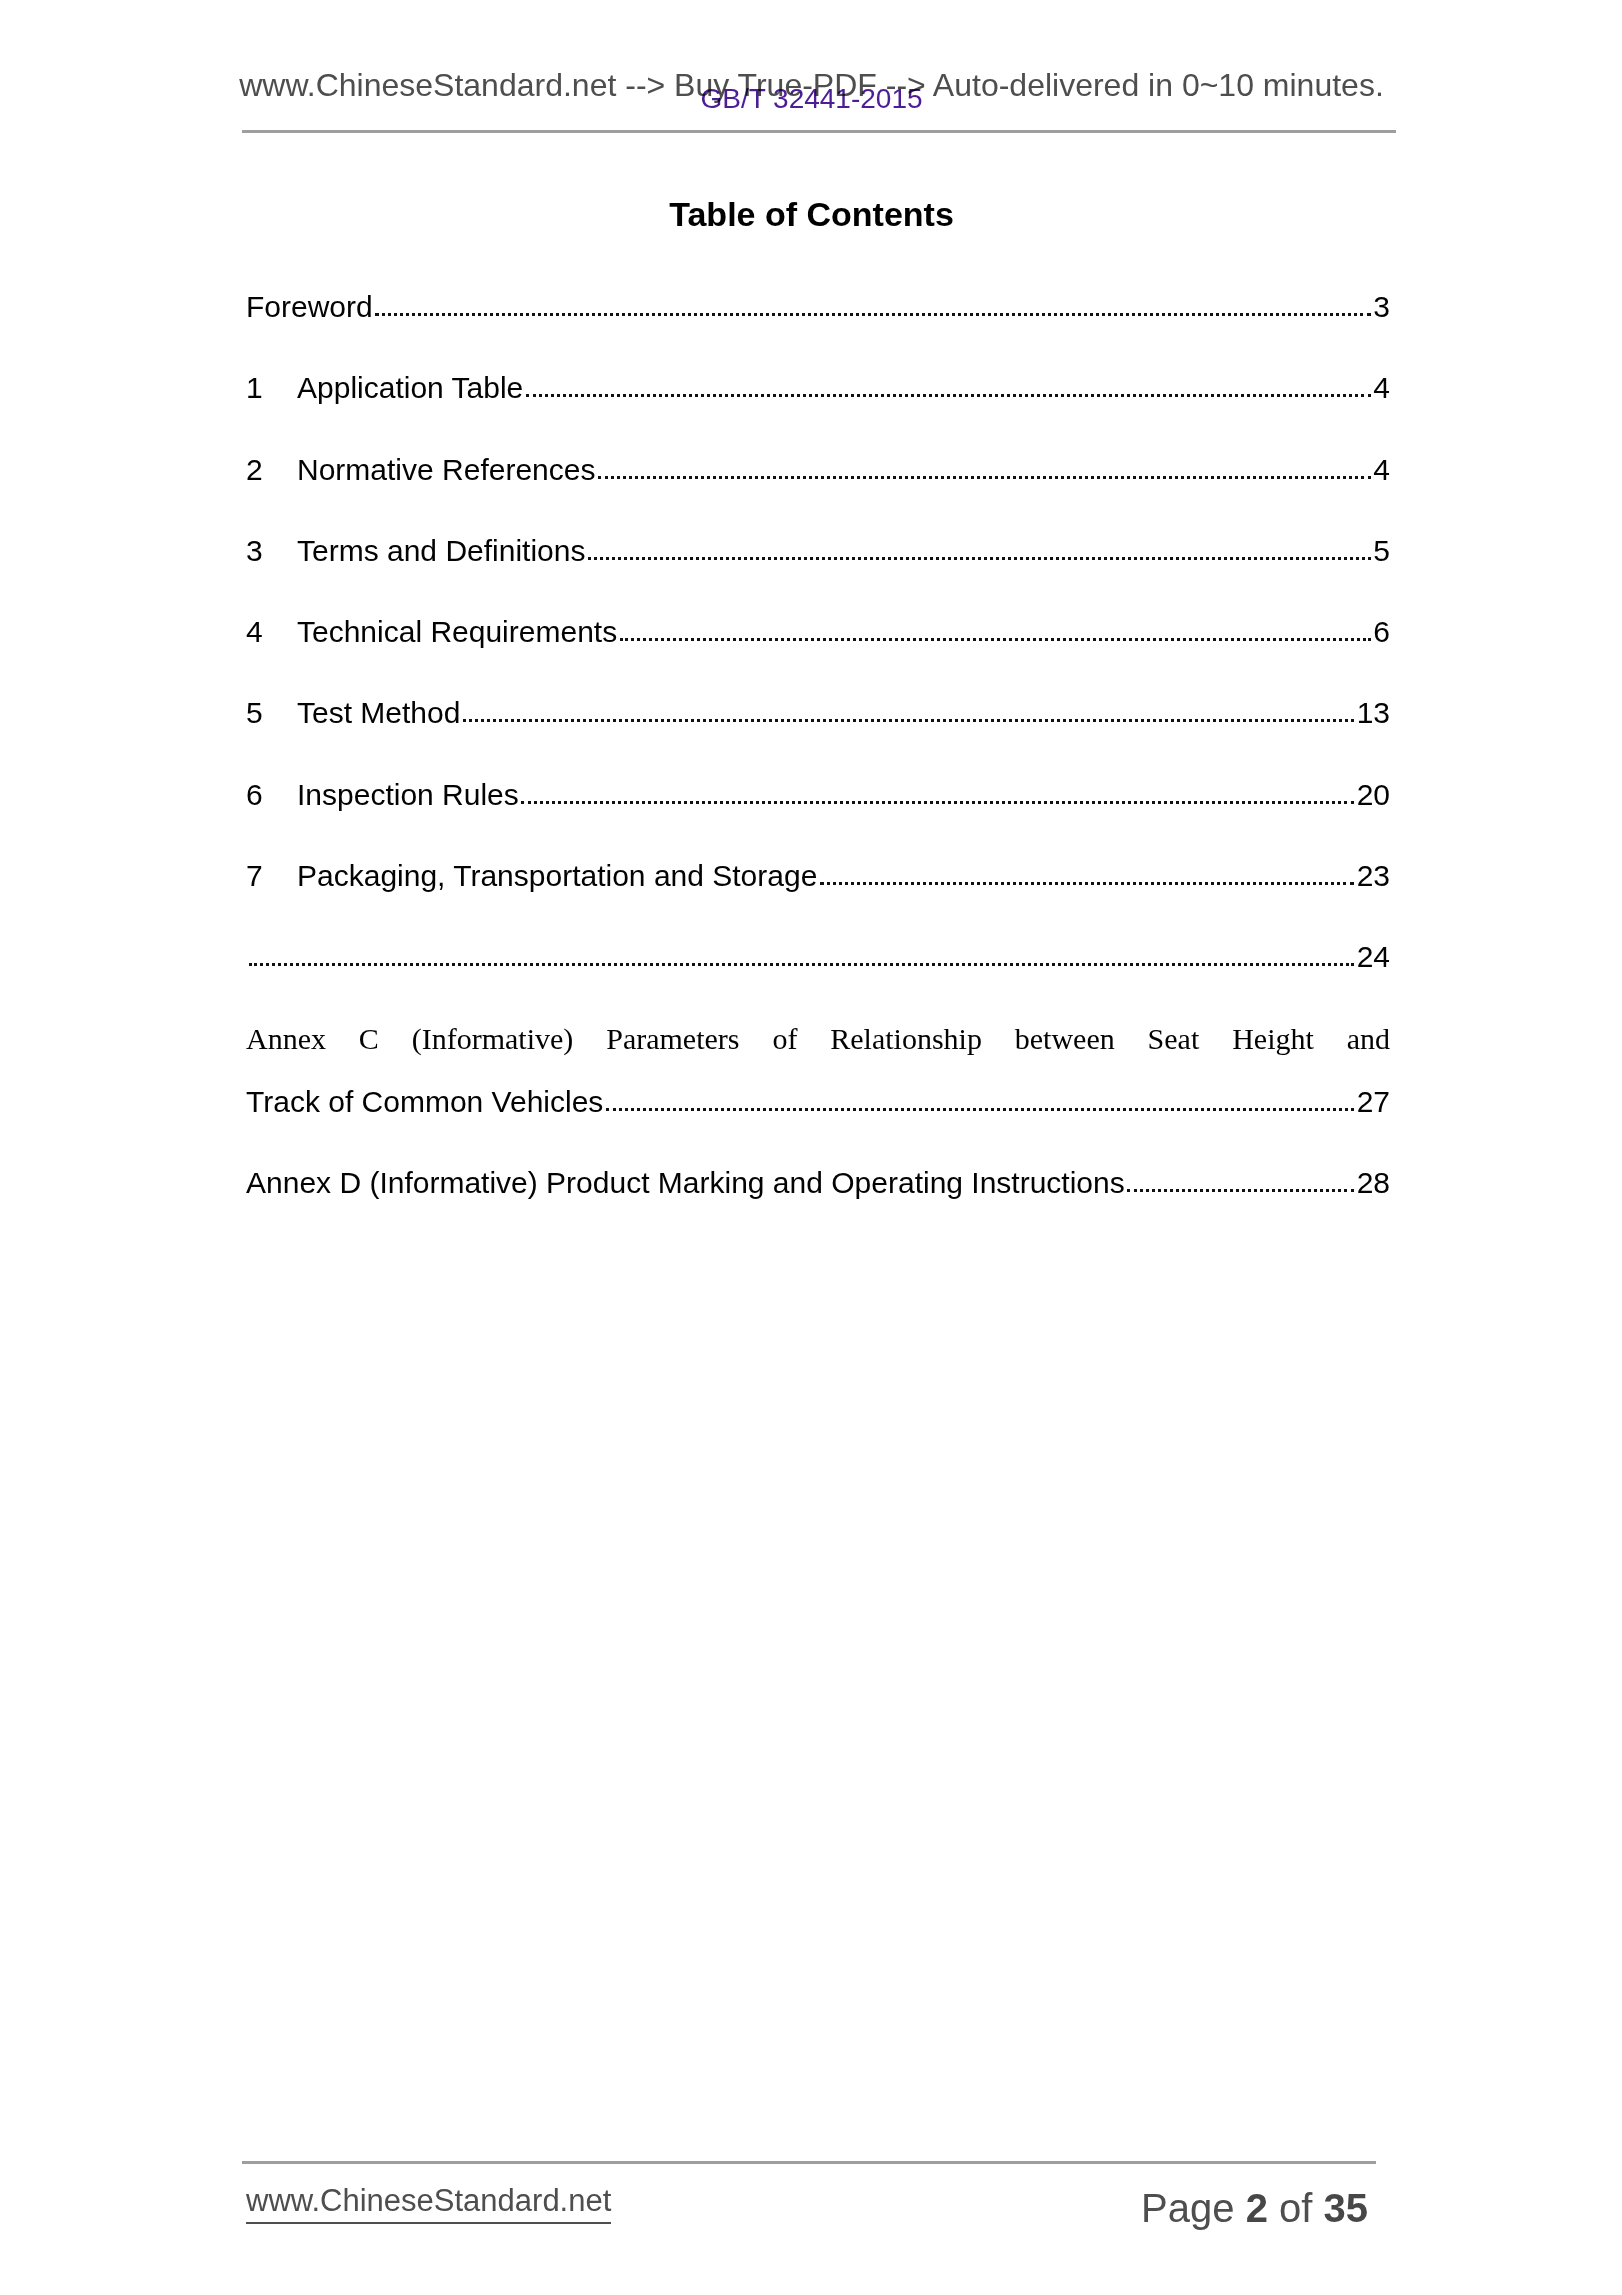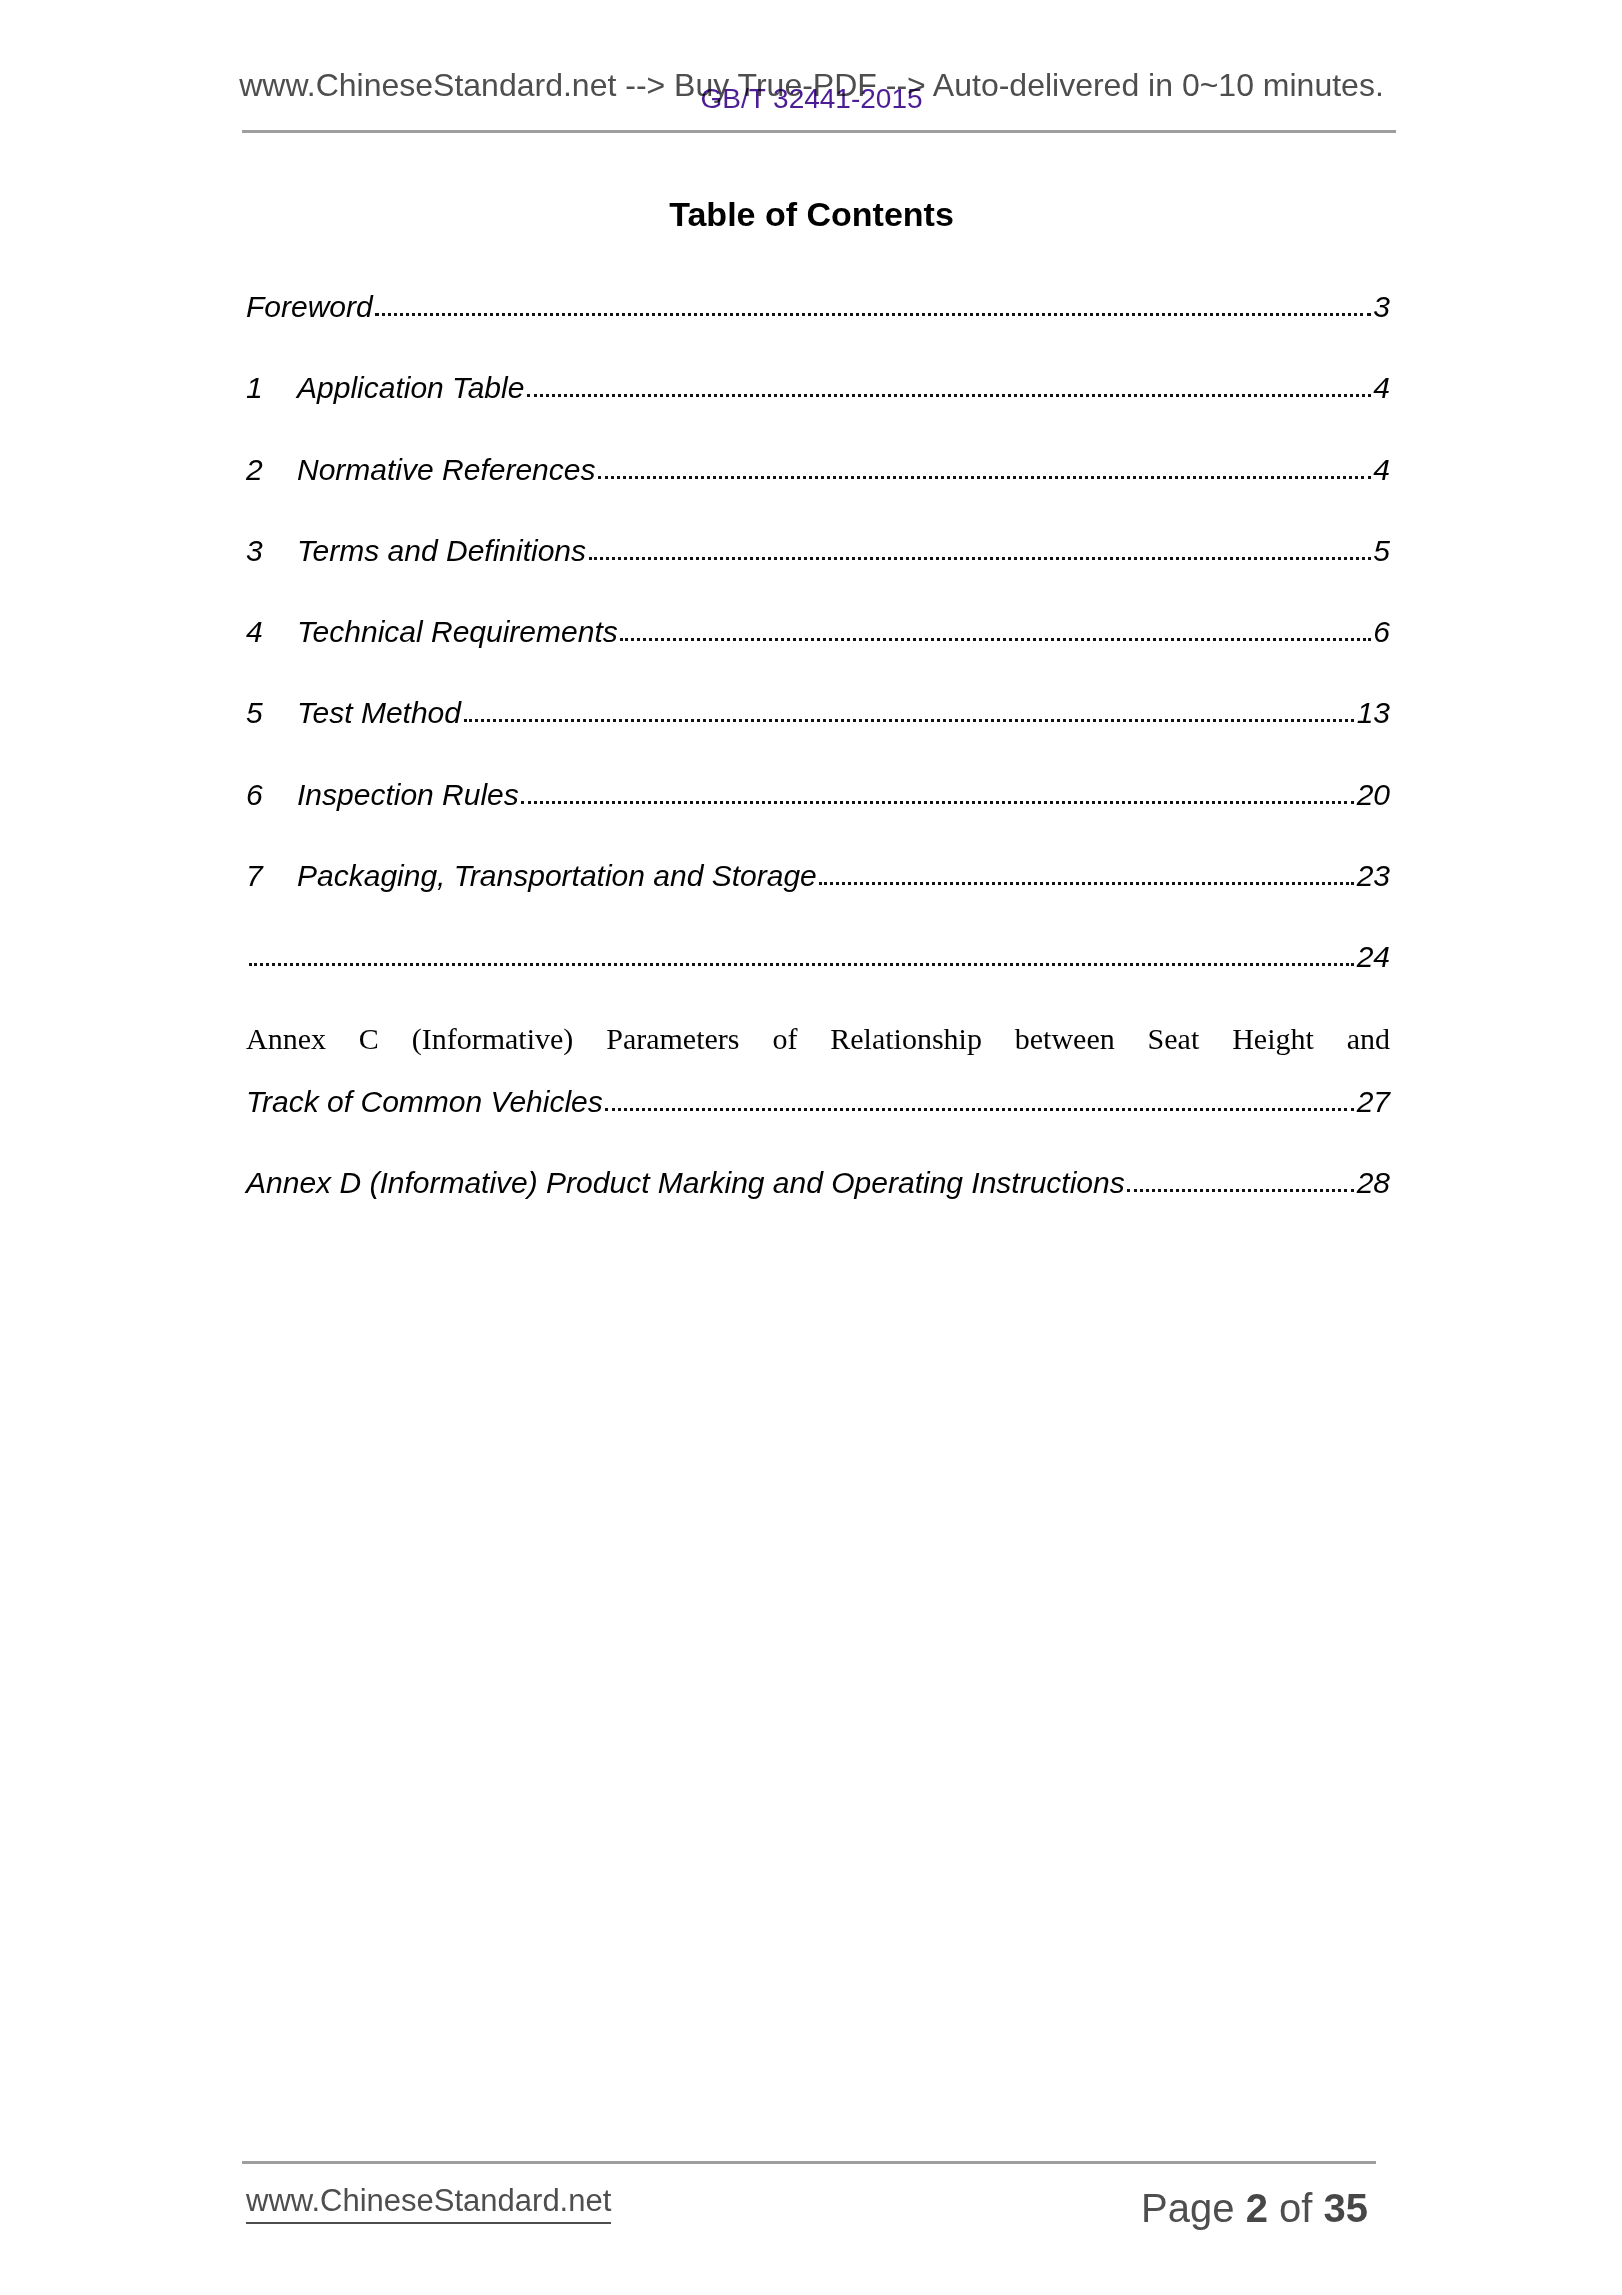--- a/index.html
+++ b/index.html
@@ -81,21 +81,20 @@
     color: #030303;
   }
   .toc-entry {
     line-height: 63px;
     margin-bottom: 18.3px;
   }
   .toc-row {
     display: flex;
     flex-direction: row;
     align-items: stretch;
-    font-style: italic;
   }
   .toc-num {
     flex: 0 0 51px;
   }
   .toc-label {
     flex: 0 0 auto;
     white-space: nowrap;
   }
   .toc-leader {
     flex: 1 1 auto;

